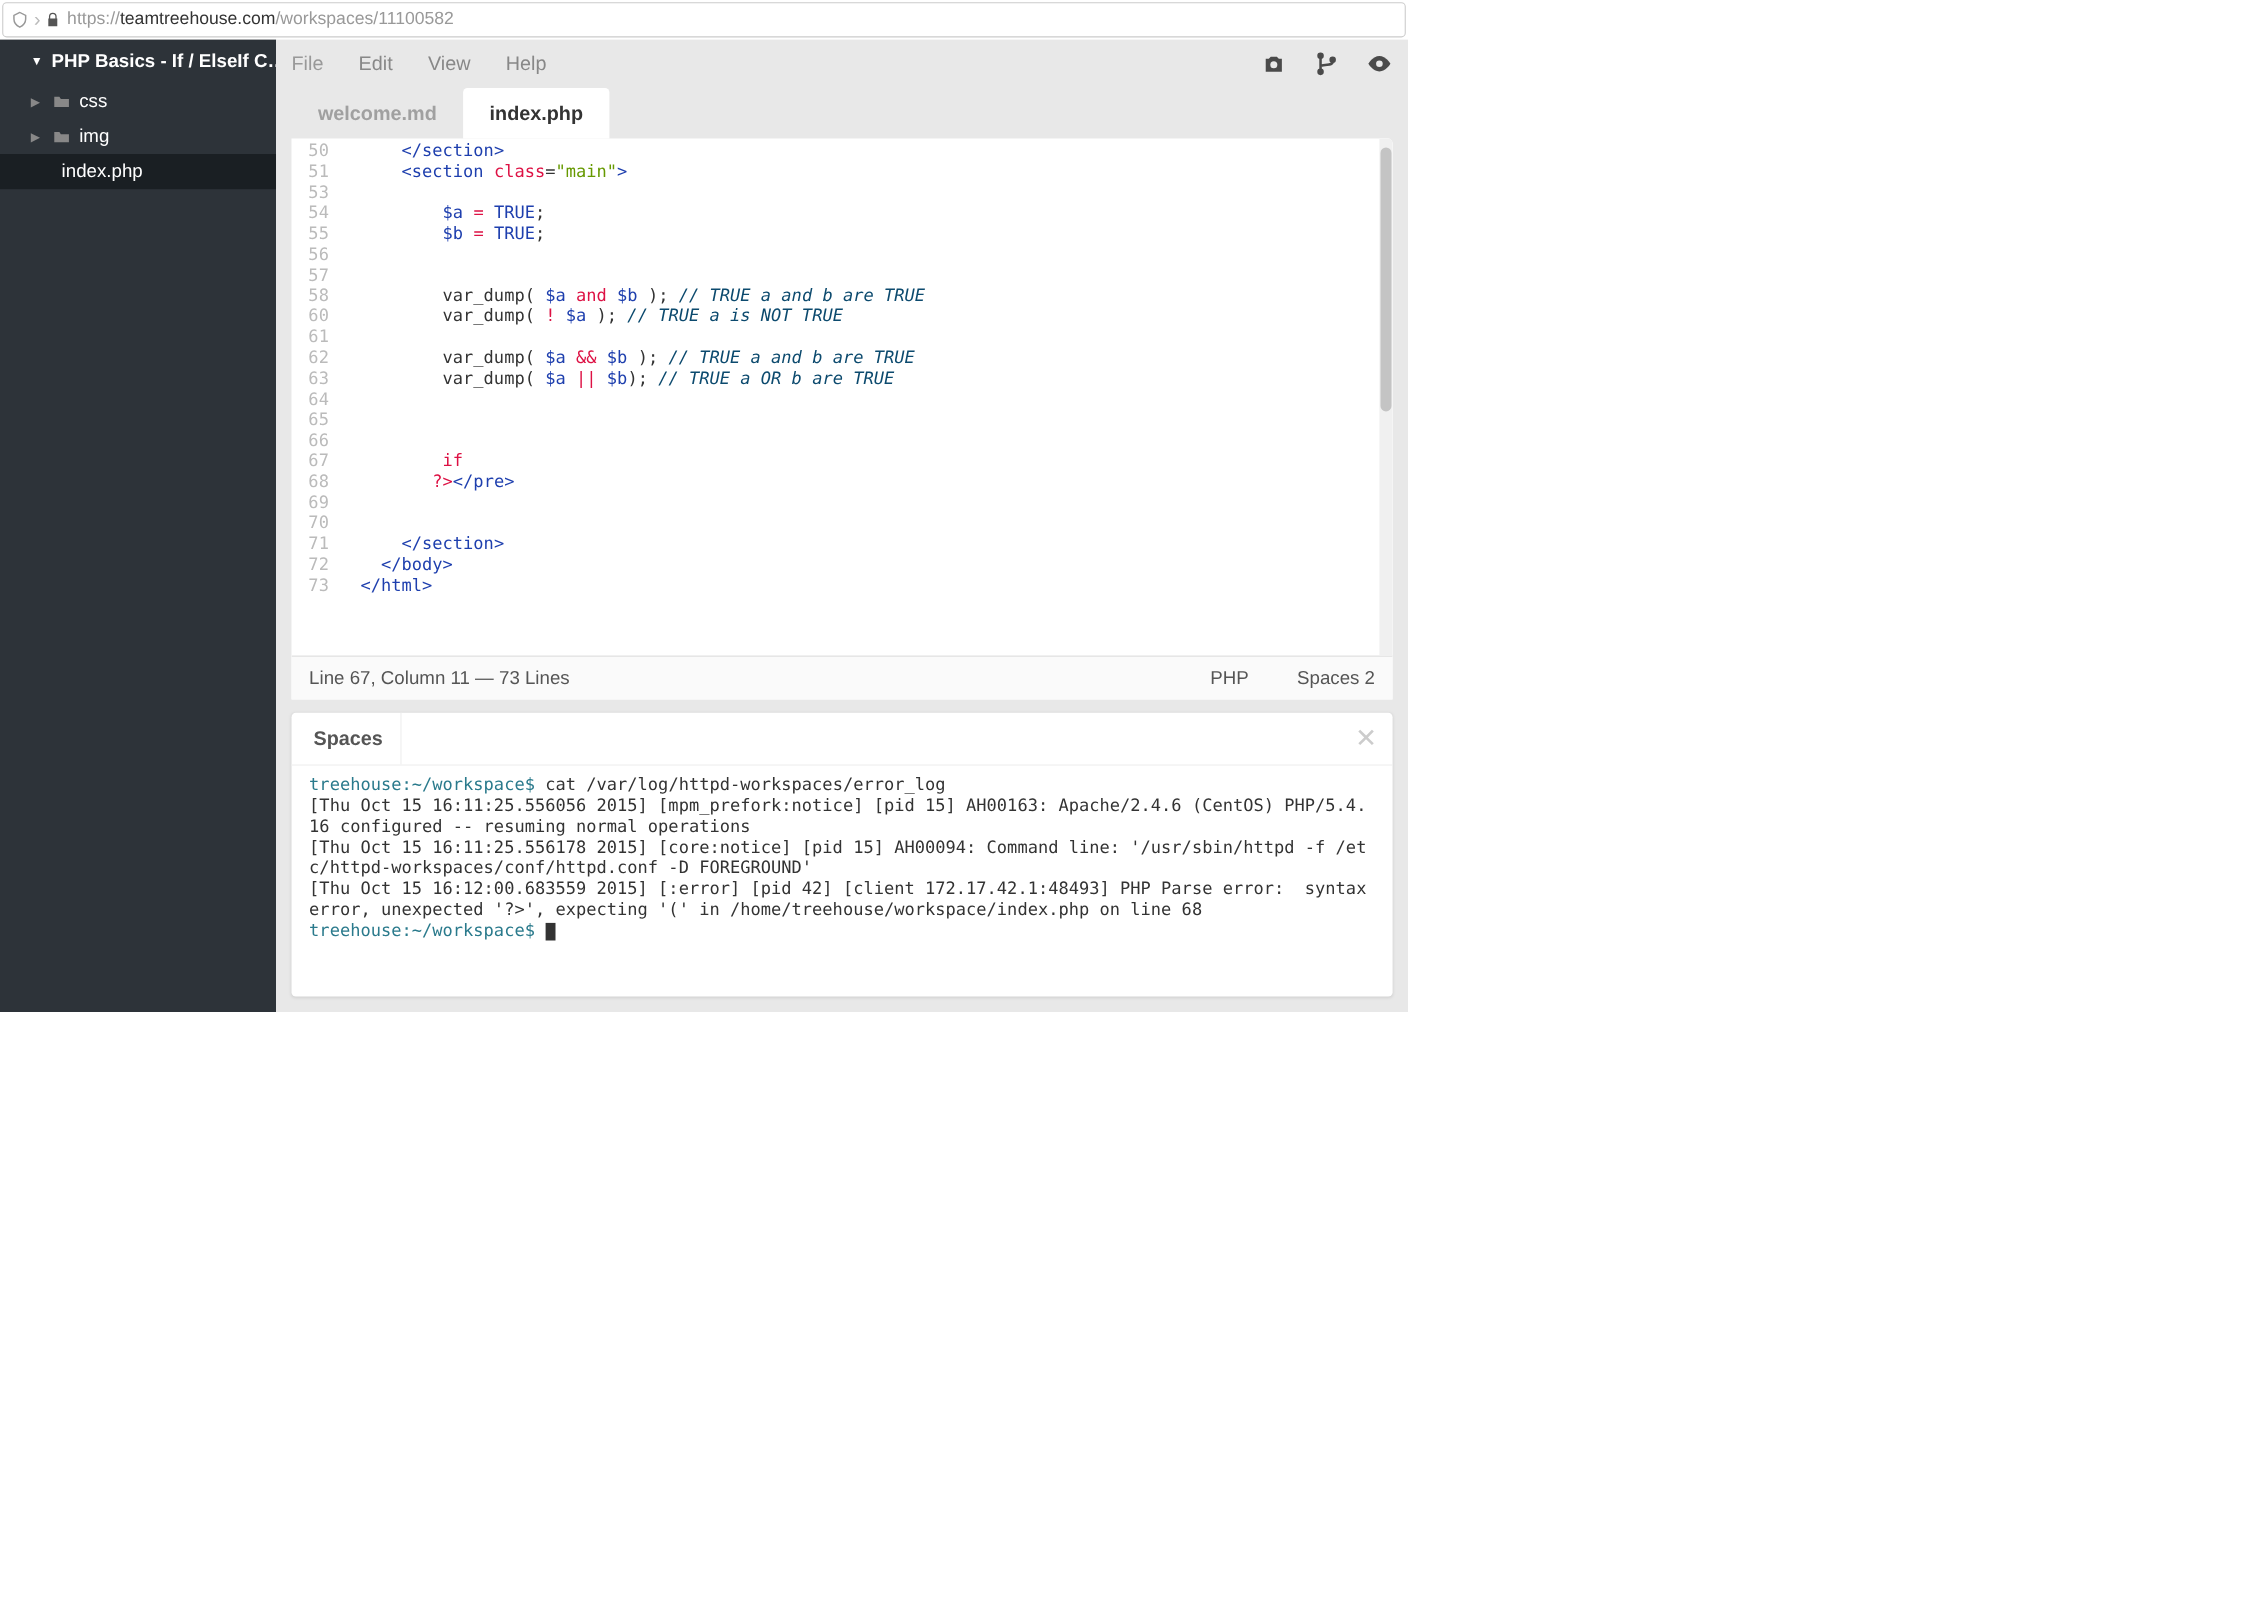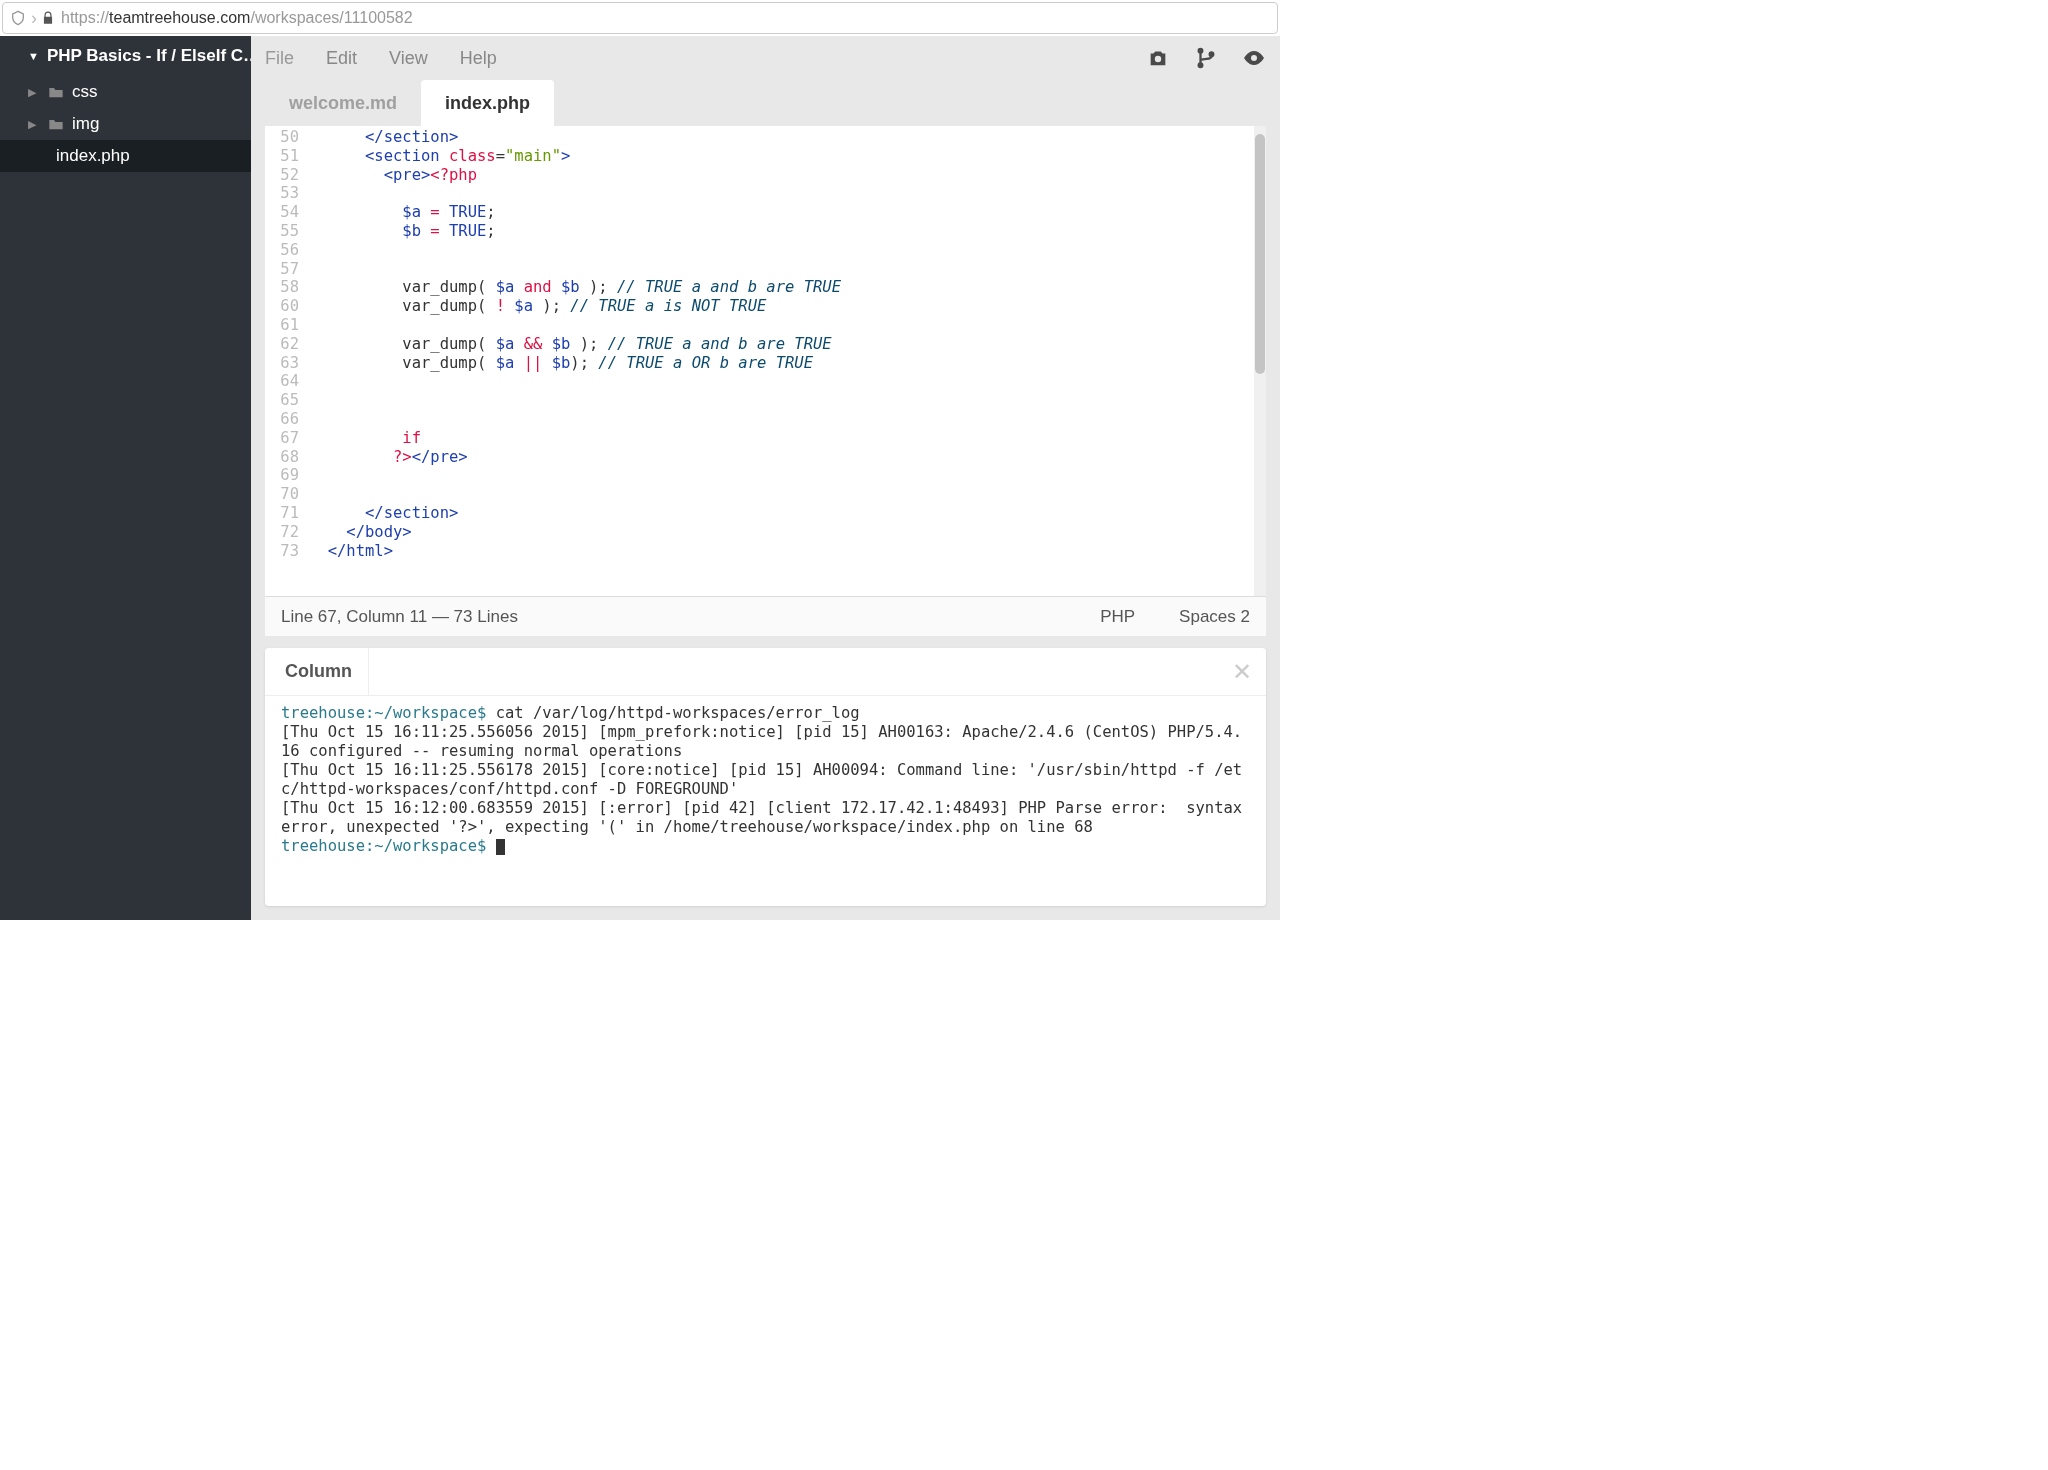--- a/index.html
+++ b/index.html
@@ -354,21 +354,20 @@
         <div class="tab active">index.php</div>
       </div>
 
     <div class="editor">
       <div class="code-area" id="code-area">
         <div class="editor-scrollbar">
           <div class="thumb"></div>
         </div>
       <div class="code-line"><span class="gutter">50</span><span class="code-content"><span>      </span><span class="c-tag">&lt;/section&gt;</span></span></div>
           <div class="code-line"><span class="gutter">51</span><span class="code-content"><span>      </span><span class="c-tag">&lt;section</span><span> </span><span class="c-attr">class</span><span>=</span><span class="c-str">"main"</span><span class="c-tag">&gt;</span></span></div>
-          <div class="code-line"><span class="gutter">52</span><span class="code-content"><span>        </span><span class="c-tag">&lt;pre&gt;</span><span class="c-key">&lt;?php</span></span></div>
           <div class="code-line"><span class="gutter">53</span><span class="code-content">&nbsp;</span></div>
           <div class="code-line"><span class="gutter">54</span><span class="code-content"><span>          </span><span class="c-var">$a</span><span> </span><span class="c-op">=</span><span> </span><span class="c-bool">TRUE</span><span>;</span></span></div>
           <div class="code-line"><span class="gutter">55</span><span class="code-content"><span>          </span><span class="c-var">$b</span><span> </span><span class="c-op">=</span><span> </span><span class="c-bool">TRUE</span><span>;</span></span></div>
           <div class="code-line"><span class="gutter">56</span><span class="code-content">&nbsp;</span></div>
           <div class="code-line"><span class="gutter">57</span><span class="code-content">&nbsp;</span></div>
           <div class="code-line"><span class="gutter">58</span><span class="code-content"><span>          var_dump( </span><span class="c-var">$a</span><span> </span><span class="c-op">and</span><span> </span><span class="c-var">$b</span><span> ); </span><span class="c-comment">// TRUE a and b are TRUE</span></span></div>
           <div class="code-line"><span class="gutter">60</span><span class="code-content"><span>          var_dump( </span><span class="c-op">!</span><span> </span><span class="c-var">$a</span><span> ); </span><span class="c-comment">// TRUE a is NOT TRUE</span></span></div>
           <div class="code-line"><span class="gutter">61</span><span class="code-content">&nbsp;</span></div>
           <div class="code-line"><span class="gutter">62</span><span class="code-content"><span>          var_dump( </span><span class="c-var">$a</span><span> </span><span class="c-op">&amp;&amp;</span><span> </span><span class="c-var">$b</span><span> ); </span><span class="c-comment">// TRUE a and b are TRUE</span></span></div>
           <div class="code-line"><span class="gutter">63</span><span class="code-content"><span>          var_dump( </span><span class="c-var">$a</span><span> </span><span class="c-op">||</span><span> </span><span class="c-var">$b</span><span>); </span><span class="c-comment">// TRUE a OR b are TRUE</span></span></div>
@@ -386,20 +385,20 @@
       <div class="statusbar">
         <span>Line 67, Column 11 — 73 Lines</span>
         <span class="spacer"></span>
         <span class="right-item">PHP</span>
         <span class="right-item">Spaces  2</span>
       </div>
     </div>
 
     <div class="console-panel">
       <div class="console-header">
-        <div class="console-tab">Column</div>
+        <div class="console-tab">Spaces</div>
         <span class="close">✕</span>
       </div>
       <div class="console-body" id="console-body"><div><span class="prompt">treehouse:~/workspace$</span><span> cat /var/log/httpd-workspaces/error_log</span></div><div>[Thu Oct 15 16:11:25.556056 2015] [mpm_prefork:notice] [pid 15] AH00163: Apache/2.4.6 (CentOS) PHP/5.4.16 configured -- resuming normal operations</div><div>[Thu Oct 15 16:11:25.556178 2015] [core:notice] [pid 15] AH00094: Command line: '/usr/sbin/httpd -f /etc/httpd-workspaces/conf/httpd.conf -D FOREGROUND'</div><div>[Thu Oct 15 16:12:00.683559 2015] [:error] [pid 42] [client 172.17.42.1:48493] PHP Parse error:  syntax error, unexpected '?&gt;', expecting '(' in /home/treehouse/workspace/index.php on line 68</div><div><span class="prompt">treehouse:~/workspace$</span><span> </span><span class="cursor-block"></span></div></div>
     </div>
 
   </div>
 </div>
 
 </body></html>

